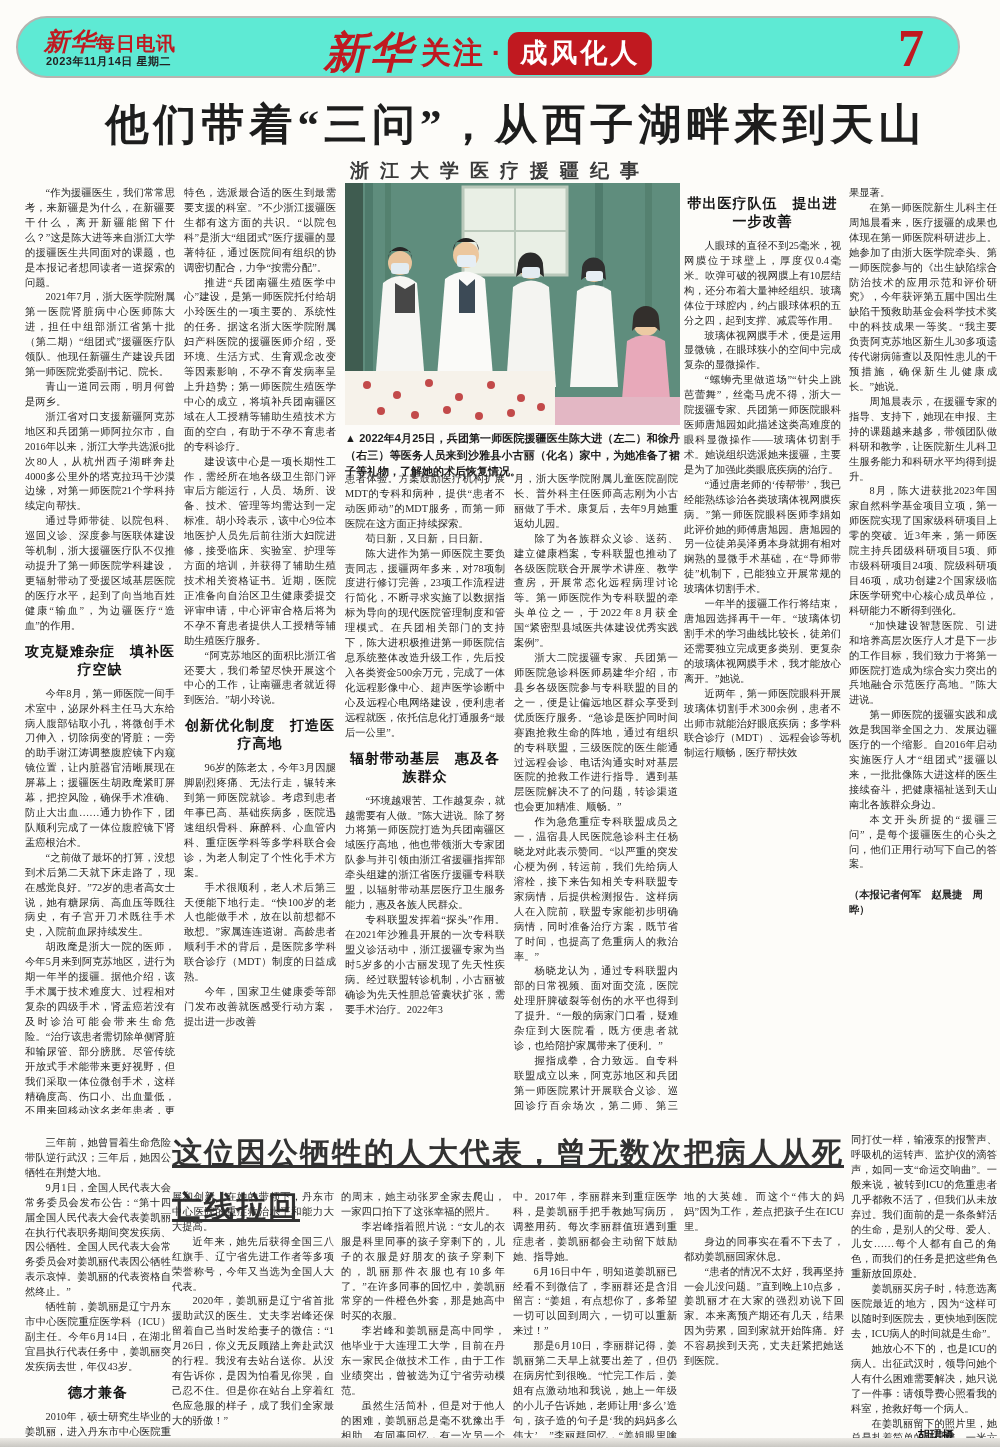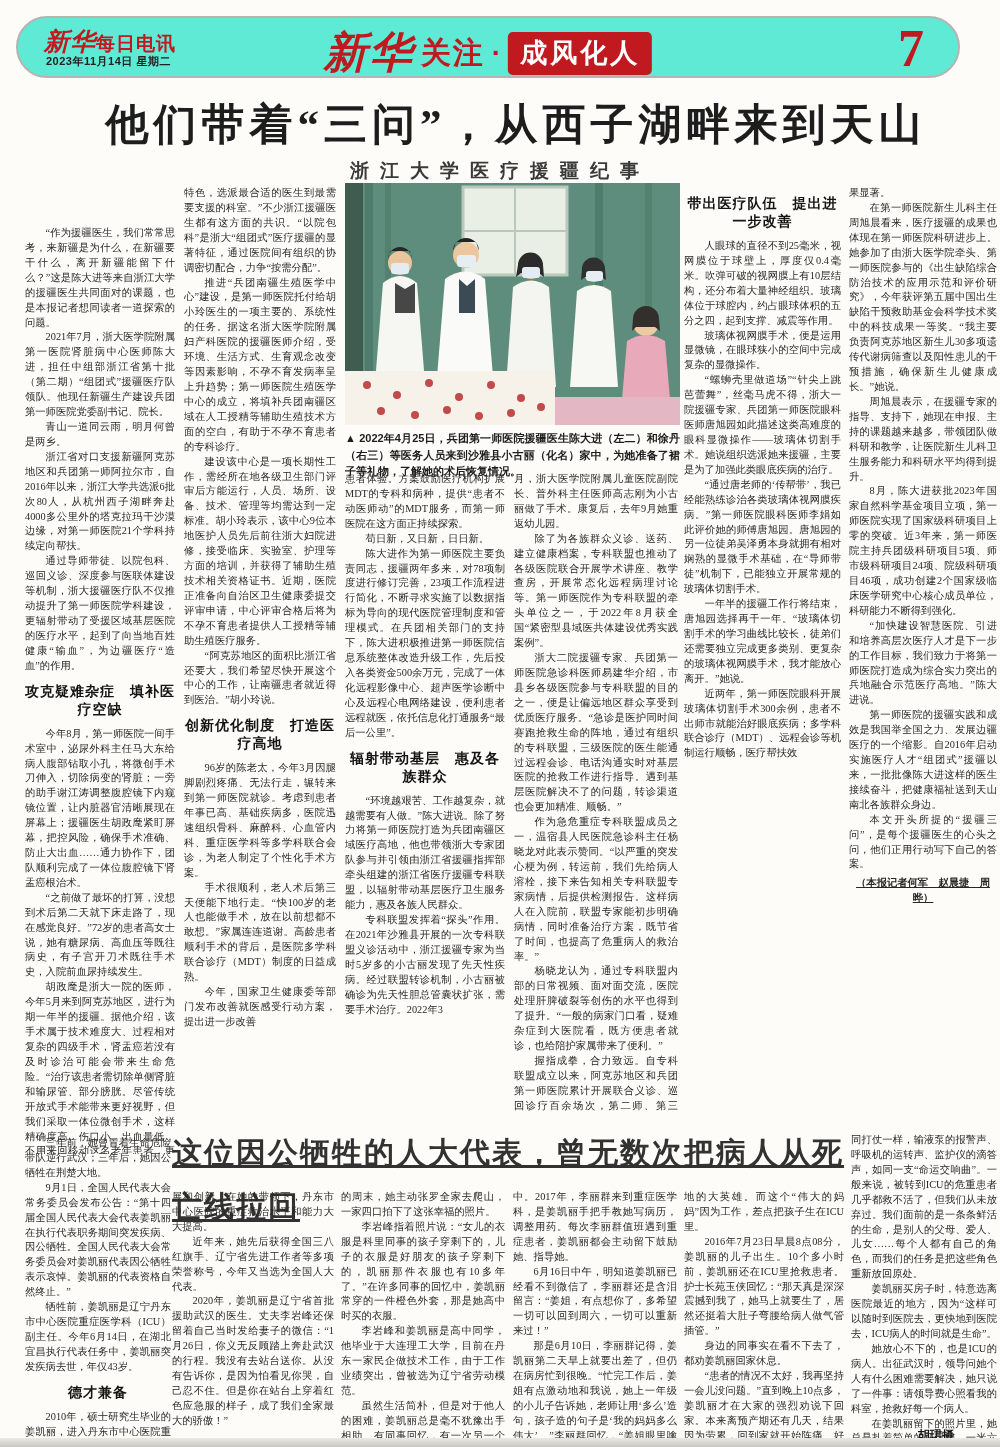--- a/index.html
+++ b/index.html
@@ -11,35 +11,35 @@
             border:2px solid #b6b4b0;border-radius:32px;background:#5eead4;}
   .brand{position:absolute;left:26px;top:7px;line-height:1;white-space:nowrap;}
   .brand-script{font:bold italic 25px "Liberation Serif",serif;color:#c01920;letter-spacing:1px;}
   .brand-rest{font:bold 19px "Liberation Sans",sans-serif;color:#c01920;letter-spacing:1px;}
   .date-line{position:absolute;left:28px;top:36px;font:bold 11px "Liberation Sans",sans-serif;color:#222;letter-spacing:.5px;}
   .center-logo{position:absolute;left:50%;top:6px;transform:translateX(-50%);display:flex;align-items:center;gap:7px;white-space:nowrap;}
   .center-script{font:bold italic 43px "Liberation Serif",serif;color:#c01920;letter-spacing:2px;}
   .center-label{font:bold 30px "Liberation Sans",sans-serif;color:#c01920;letter-spacing:2px;}
   .center-dot{font:bold 28px "Liberation Sans",sans-serif;color:#c01920;}
   .center-badge{background:#c01920;color:#fff;font:bold 27px "Liberation Sans",sans-serif;
-                padding:3px 12px 4px;border-radius:5px;letter-spacing:3px;}
+                padding:3px 12px 4px;border-radius:11px;letter-spacing:3px;}
   .page-num{position:absolute;right:34px;top:1px;font:bold 52px "Liberation Serif",serif;color:#c01920;}
   
   .main-headline{position:absolute;left:16px;top:96px;width:100%;text-align:center;
                  font:bold 43px "Liberation Serif","DejaVu Serif",serif;color:#1d1d1d;letter-spacing:5px;}
   .subtitle{position:absolute;left:0;top:158px;width:100%;text-align:center;
             font:bold 19px "Liberation Sans",sans-serif;color:#3a3a3a;letter-spacing:11px;}
   
   .col{position:absolute;overflow:hidden;font-size:10.3px;line-height:1.45;text-align:justify;color:#272727;}
   .para{margin:0;text-indent:2em;}
   .para.cont{text-indent:0;}
   .sec-h{margin:9px 0 8px;font:bold 14px "Liberation Sans",sans-serif;color:#141414;
          text-align:center;letter-spacing:1px;}
-  .byline{margin:4px 0 0;text-align:center;font-weight:bold;text-decoration:underline;}
-  #col1{left:25px;top:186px;width:150px;height:928px;margin-top:40px;}
+  .byline{margin:16px 0 0;text-align:left;font-weight:bold;}
+  #col1{left:25px;top:186px;width:150px;height:928px;}
   #col2{left:184px;top:186px;width:152px;height:928px;}
   #col3{left:345px;top:472px;width:160px;height:642px;}
   #col4{left:514px;top:472px;width:164px;height:642px;}
   #col5{left:684px;top:186px;width:157px;height:928px;}
   #col6{left:849px;top:186px;width:148px;height:928px;}
   
   .photo-wrap{position:absolute;left:345px;top:183px;width:335px;height:242px;overflow:hidden;background:#5d8a7b;}
   .caption{position:absolute;left:345px;top:430px;width:335px;height:62px;
            font:bold 11px/1.5 "Liberation Sans",sans-serif;color:#1d1d1d;text-align:justify;}
   .photographer{position:absolute;right:46px;bottom:3px;font:bold 12px "Liberation Sans",sans-serif;color:#111;}
@@ -215,21 +215,20 @@
       <p class="para">李岩峰和姜凯丽是高中同学，他毕业于大连理工大学，目前在丹东一家民企做技术工作，由于工作业绩突出，曾被选为辽宁省劳动模范。</p>
       <p class="para">虽然生活简朴，但是对于他人的困难，姜凯丽总是毫不犹豫出手相助。有同事回忆，有一次另一个科室的医生家里失火，损失严重，医院号召大家捐款。姜凯丽虽然不认识那位医生，却带头捐了1000元。</p>
     </div>
   <div class="col" id="bcol4">
       <p class="para cont">中。2017年，李丽群来到重症医学科，是姜凯丽手把手教她写病历，调整用药。每次李丽群值班遇到重症患者，姜凯丽都会主动留下鼓励她、指导她。</p>
       <p class="para">6月16日中午，明知道姜凯丽已经看不到微信了，李丽群还是含泪留言：“姜姐，有点想你了，多希望一切可以回到周六，一切可以重新来过！”</p>
       <p class="para">那是6月10日，李丽群记得，姜凯丽第二天早上就要出差了，但仍在病房忙到很晚。“忙完工作后，姜姐有点激动地和我说，她上一年级的小儿子告诉她，老师让用‘多么’造句，孩子造的句子是‘我的妈妈多么伟大’。”李丽群回忆，“姜姐眼里噙着泪花，脸上洋溢着笑容。”</p>
     </div>
   <div class="col" id="bcol5">
       <p class="para cont">地的大英雄。而这个“伟大的妈妈”因为工作，差点把孩子生在ICU里。</p>
-      <p class="para">2016年7月23日早晨8点08分，姜凯丽的儿子出生。10个多小时前，姜凯丽还在ICU里抢救患者。护士长苑玉侠回忆：“那天真是深深震撼到我了，她马上就要生了，居然还挺着大肚子弯腰给病人做气管插管。”</p>
       <p class="para">身边的同事实在看不下去了，都劝姜凯丽回家休息。</p>
       <p class="para">“患者的情况不太好，我再坚持一会儿没问题。”直到晚上10点多，姜凯丽才在大家的强烈劝说下回家。本来离预产期还有几天，结果因为劳累，回到家就开始阵痛。好不容易挨到天亮，丈夫赶紧把她送到医院。</p>
     </div>
   <div class="col" id="bcolR">
       <p class="para cont">同打仗一样，输液泵的报警声、呼吸机的运转声、监护仪的滴答声，如同一支“命运交响曲”。一般来说，被转到ICU的危重患者几乎都救不活了，但我们从未放弃过。我们面前的是一条条鲜活的生命，是别人的父母、爱人、儿女……每个人都有自己的角色，而我们的任务是把这些角色重新放回原处。</p>
       <p class="para">姜凯丽买房子时，特意选离医院最近的地方，因为“这样可以随时到医院去，更快地到医院去，ICU病人的时间就是生命”。</p>
       <p class="para">她放心不下的，也是ICU的病人。出征武汉时，领导问她个人有什么困难需要解决，她只说了一件事：请领导费心照看我的科室，抢救好每一个病人。</p>
       <p class="para">在姜凯丽留下的照片里，她总是扎着简单的马尾辫。一米六的身高、不到一百斤的体重，让她显得分外娇小。可是每个和她共事、与她相处过的人都说，她浑身充满了巨大的能量。</p>
     </div>
 

